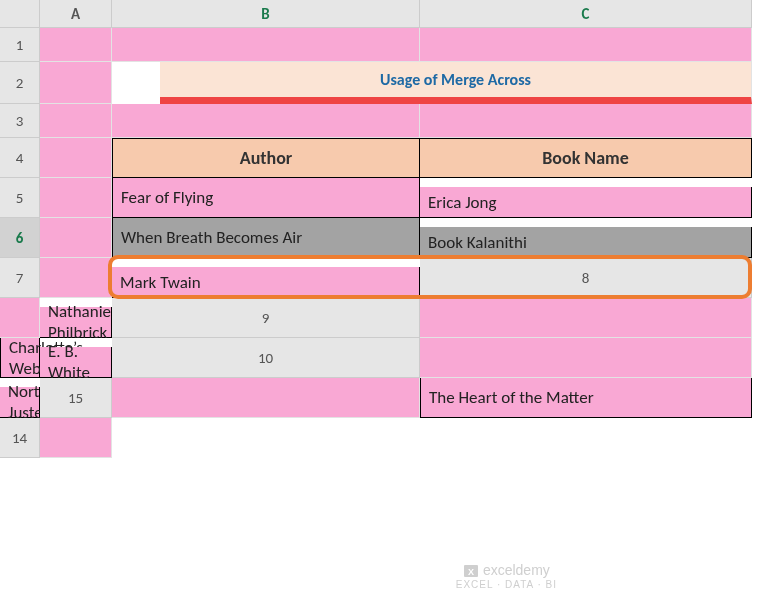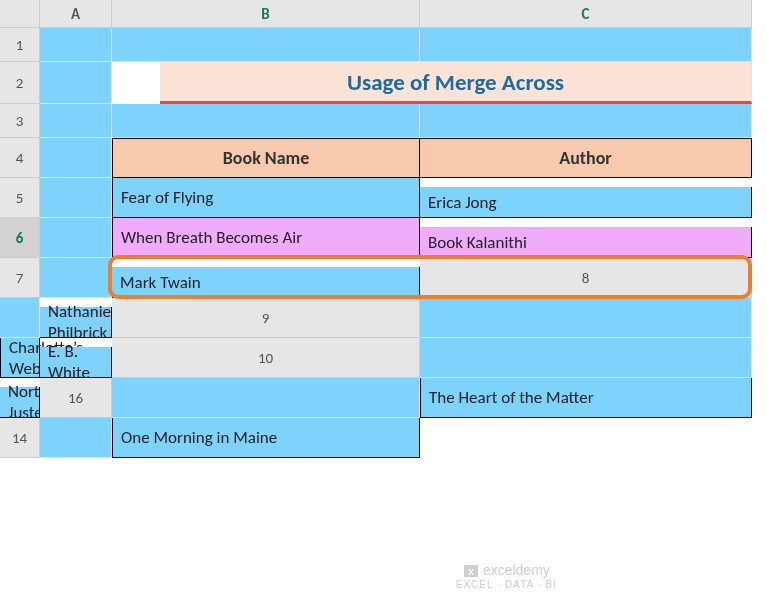--- a/index.html
+++ b/index.html
@@ -34,37 +34,37 @@
   }
   .corner { background: #e6e6e6; }
   .colhead { font-weight: 600; }
   .rowhead { font-weight: 400; justify-content: center; }
 
   .colhead.col-b, .colhead.col-c { color: #1a7a4c; font-weight: 700; }
   .rowhead.row-6 { color: #1a7a4c; font-weight: 700; background: #d2d2d2; }
 
   
   .cell {
-    background: #7dd3fc;
+    background: #f9a8d4;
     border-right: 1px solid #e3e3e3;
     border-bottom: 1px solid #e3e3e3;
     display: flex;
     align-items: center;
     padding: 0 6px;
   }
 
   
   .title-cell {
     grid-column: 3 / span 2;
     grid-row: 3;
     background: #fbe4d5;
-    border-bottom: 3px solid #ef4444;
+    border-bottom: 7px solid #ef4444;
     color: #1f6aa5;
     font-weight: 700;
-    font-size: 23px;
+    font-size: 16px;
     justify-content: center;
     margin-left: 48px;
   }
 
   
   .th {
     background: #f7caad;
     font-weight: 700;
     font-size: 18px;
     justify-content: center;
@@ -76,21 +76,21 @@
   .td {
     border: 1px solid #000;
     border-top: none;
     font-size: 17px;
     padding: 0 8px;
     color: #222;
   }
   .td.col-c { border-left: none; margin-top: 9px; }
 
   
-  .td.sel { background: #f0abfc; }
+  .td.sel { background: #a3a3a3; }
 
   
   .highlight-ring {
     position: absolute;
     border: 4px solid #ed7d31;
     border-radius: 10px;
     pointer-events: none;
     background: transparent;
   }
 
@@ -128,22 +128,22 @@
   <div class="cell"></div>
   <div class="cell title-cell">Usage of Merge Across</div>
 
   <div class="hcell rowhead row-3">3</div>
   <div class="cell"></div>
   <div class="cell"></div>
   <div class="cell"></div>
 
   <div class="hcell rowhead row-4">4</div>
   <div class="cell"></div>
+  <div class="cell th">Author</div>
   <div class="cell th">Book Name</div>
-  <div class="cell th">Author</div>
 
   <div class="hcell rowhead row-5">5</div>
   <div class="cell"></div>
   <div class="cell td col-b">Fear of Flying</div>
   <div class="cell td col-c">Erica Jong</div>
 
   <div class="hcell rowhead row-6">6</div>
   <div class="cell"></div>
   <div class="cell td col-b sel">When Breath Becomes Air</div>
   <div class="cell td col-c sel">Book Kalanithi</div>
@@ -158,27 +158,26 @@
 
   <div class="hcell rowhead row-9">9</div>
   <div class="cell"></div>
   <div class="cell td col-b">Charlotte’s Web</div>
   <div class="cell td col-c">E. B. White</div>
 
   <div class="hcell rowhead row-10">10</div>
   <div class="cell"></div>
   <div class="cell td col-c">Norton Juster</div>
 
-  <div class="hcell rowhead row-11">16</div>
+  <div class="hcell rowhead row-11">15</div>
   <div class="cell"></div>
   <div class="cell td col-b">The Heart of the Matter</div>
 
   <div class="hcell rowhead row-12">14</div>
   <div class="cell"></div>
-  <div class="cell td col-b">One Morning in Maine</div>
 
 </div>
 
 <div class="highlight-ring" style="left:108px;top:255px;width:644px;height:44px;"></div>
 
 <div class="watermark">
   <svg width="16" height="16" viewBox="0 0 16 16">
     <rect x="1" y="2" width="14" height="12" rx="1" fill="#cfcfcf"></rect>
     <text x="8" y="12" text-anchor="middle" font-size="9" font-weight="700" fill="#fff" font-family="Arial">X</text>
   </svg><span>exceldemy</span>

